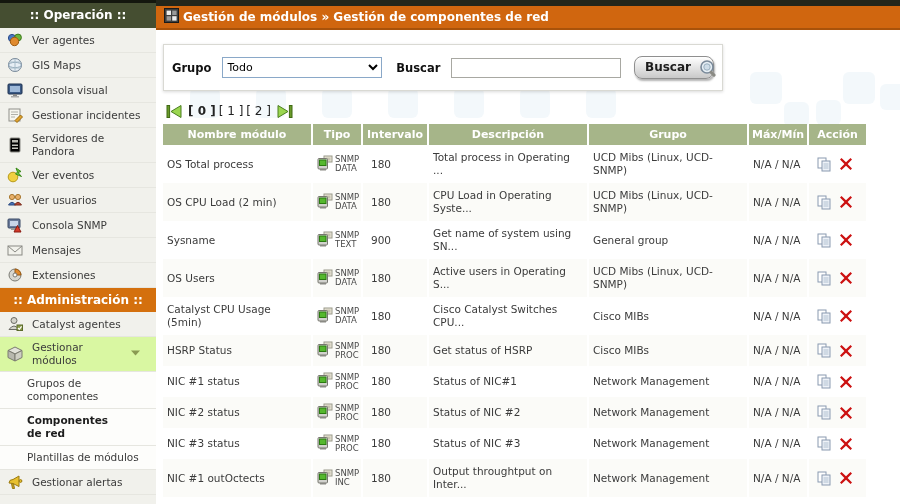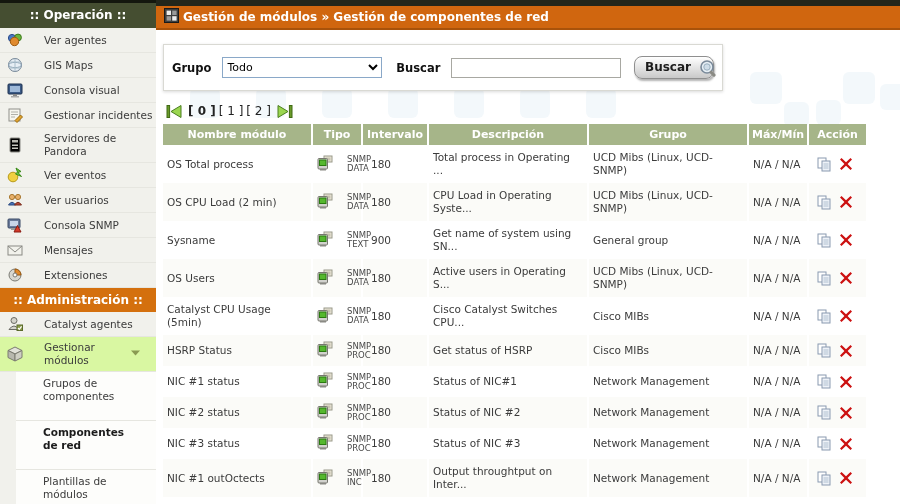--- a/index.html
+++ b/index.html
@@ -9,27 +9,27 @@
     font-family:"DejaVu Sans","Liberation Sans",sans-serif;
     font-size:11px; color:#3b3b3b; background:#fff;
   }
   #app { position:relative; width:900px; height:504px; }
 
   
   aside { position:absolute; left:0; top:0; width:156px; height:504px; background:#f1f1ec; z-index:2; }
   .sb-header { text-align:center; color:#fff; font-weight:bold; font-size:12px; }
   .sb-header.op { background:#454e31; border-top:3px solid #14170e; height:28px; line-height:25px; }
   .sb-header.admin { background:#d4700e; height:24px; line-height:24px; }
-  .sb-item { display:flex; align-items:center; gap:21px; padding:4px 2px 4px 7px;
+  .sb-item { display:flex; align-items:center; gap:9px; padding:4px 2px 4px 7px;
              border-bottom:1px solid #e6e6e0; min-height:25px; cursor:pointer; font-size:10.5px; }
   .sb-item .ic { width:16px; height:16px; flex:0 0 16px; }
   .sb-item.selected { background:#d9f7a2; }
   .sb-item .chev { margin-left:auto; margin-right:7px; }
-  .sb-sub { padding:5px 4px 17px 27px; border-bottom:1px solid #e6e6e0; background:#fdfdfb;
-            cursor:pointer; font-size:10.5px; line-height:13px;margin-left:16px; }
+  .sb-sub { padding:5px 4px 5px 27px; border-bottom:1px solid #e6e6e0; background:#fdfdfb;
+            cursor:pointer; font-size:10.5px; line-height:13px; }
   .sb-sub.current { font-weight:bold; color:#1c1c1c; }
   .wrap95 { display:inline-block; max-width:95px; }
   .lbl { line-height:13px; }
 
   
   main { position:absolute; left:156px; top:0; width:744px; height:504px; background:#fff; }
   .dark-strip { height:6px; background:#23261b; }
   .orange-bar { height:24px; background:#d0660f; border-bottom:2px solid #a8520a;
                 display:flex; align-items:center; gap:4px; padding-left:8px;
                 color:#fff; font-weight:bold; font-size:12px; }
@@ -61,21 +61,21 @@
           margin-left:5px; table-layout:fixed; width:707px; }
   th { background:#a6b589; color:#fff; font-weight:bold; font-size:11px; padding:4px 2px;
        text-align:center; overflow:hidden; white-space:nowrap; }
   td { padding:6px 4px; vertical-align:middle; font-size:10.5px; color:#3b3b3b;
        background:#fff; line-height:13px; }
   tbody tr:nth-child(even) td { background:#fbfbf8; }
   .name-span { display:inline-block; max-width:130px; }
   .desc-span { display:inline-block; max-width:150px; }
   .group-span { display:inline-block; max-width:120px; }
   .type-cell { display:flex; align-items:center; gap:2px; }
-  .type-text { font-size:8.5px; line-height:9px; color:#4a4a4a; white-space:nowrap;margin-left:12px; }
+  .type-text { font-size:8.5px; line-height:9px; color:#4a4a4a; white-space:nowrap; }
   .maxmin { white-space:nowrap; }
   .actions { display:flex; gap:9px; align-items:center; padding-left:4px; }
   .actions span { cursor:pointer; display:inline-flex; }
 </style>
 </head>
 <body>
 
 <div id="app">
 
   <aside>

